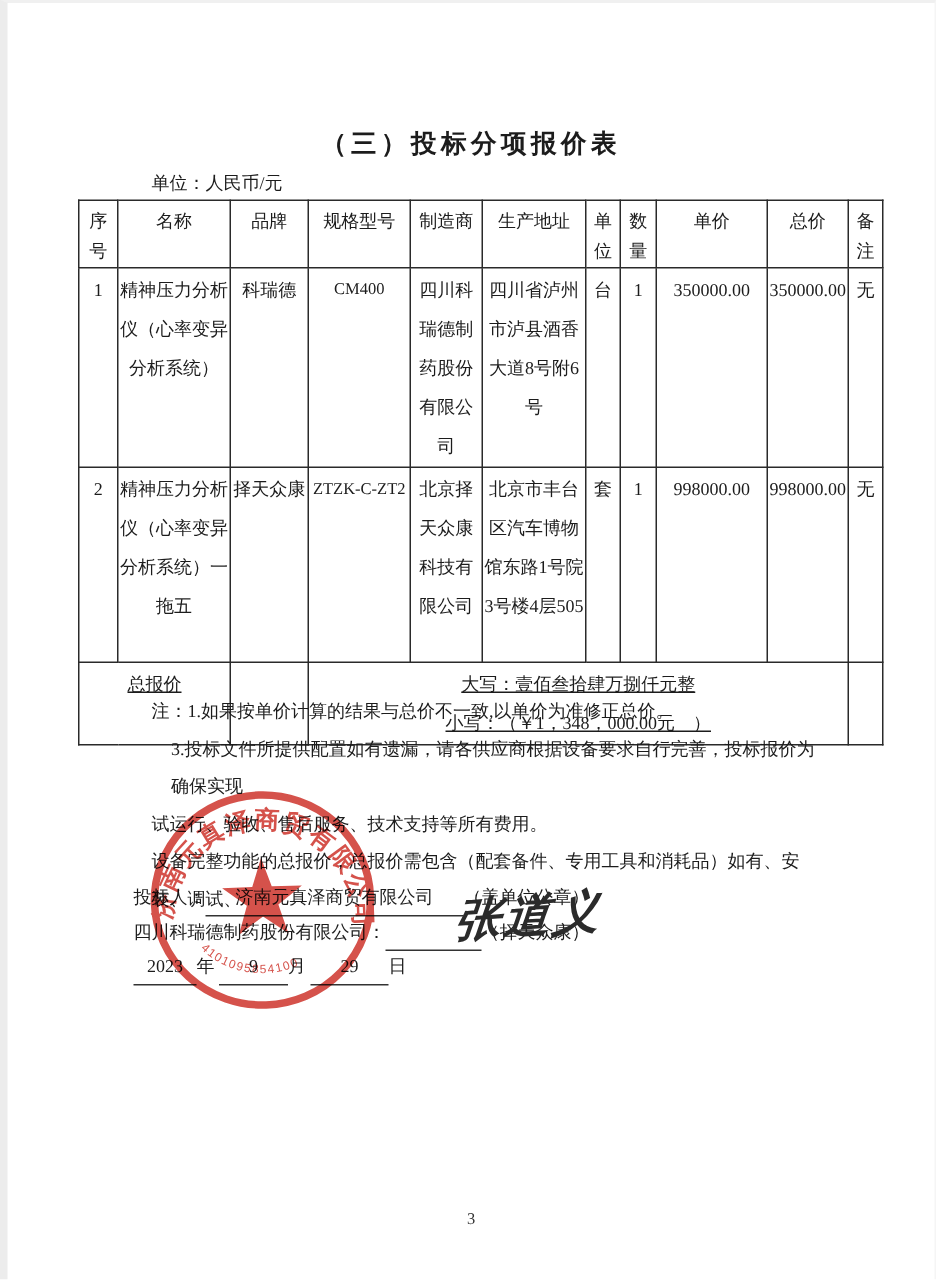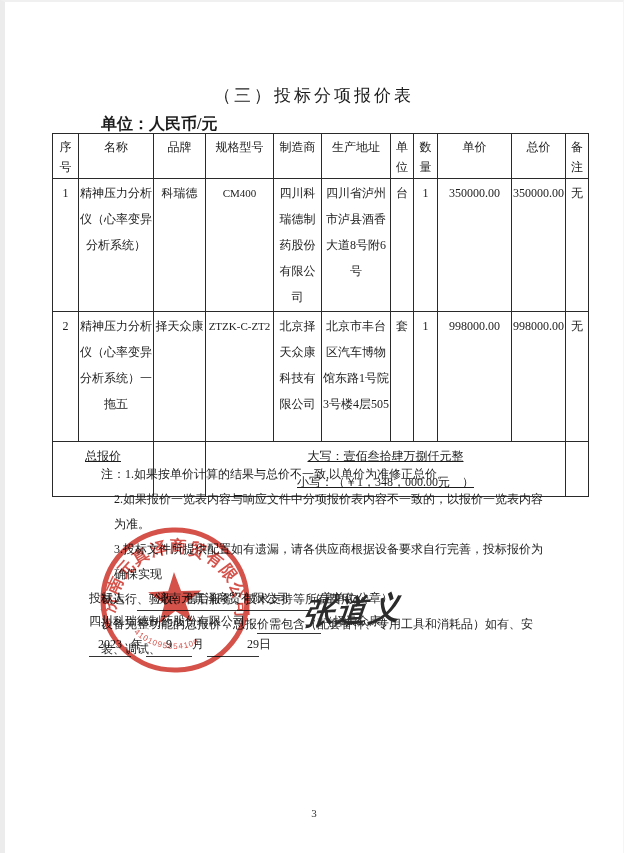--- a/index.html
+++ b/index.html
@@ -5,24 +5,24 @@
   * { margin:0; padding:0; box-sizing:border-box; }
   html,body { background:#ffffff; }
   body { font-family:"Liberation Serif","DejaVu Serif",serif; color:#1c1c1c; }
   #page {
     position:relative; width:624px; height:853px; background:#ffffff;
     border-left:5px solid #ececec; border-top:2px solid #f0f0f0; border-right:1px solid #f5f5f5;
     overflow:hidden;
   }
   .doc-title {
     position:absolute; top:82px; left:0; width:100%;
-    text-align:center; font-size:17px; font-weight:400; letter-spacing:3px;
+    text-align:center; font-size:17px; font-weight:700; letter-spacing:3px;
     font-family:"Liberation Sans","DejaVu Sans",sans-serif;
   }
-  .unit-line { position:absolute; top:112px; left:96px; font-size:16px;font-weight:bold; }
+  .unit-line { position:absolute; top:112px; left:96px; font-size:12px; }
   table.quote {
     position:absolute; top:131px; left:47px; width:536px;
     border-collapse:collapse; table-layout:fixed; font-size:12px;
   }
   table.quote th, table.quote td {
     border:1px solid #2a2a2a; vertical-align:top; text-align:center;
     padding:1px 1px; line-height:26px; overflow:hidden; word-break:break-all;
   }
   table.quote th { font-weight:normal; white-space:pre-line; line-height:20px; padding-top:3px; }
   tr.hdr { height:42px; }
@@ -33,21 +33,21 @@
   td.amounts { text-align:left; padding-left:6px; }
   .notes { position:absolute; top:460px; left:96px; width:450px; font-size:12px; line-height:25px; }
   .notes .indent { padding-left:13px; }
   .sig-block { position:absolute; top:585px; left:84px; width:440px; font-size:12px; line-height:23px; }
   .sig-row { height:23px; white-space:nowrap; }
   .uline { display:inline-block; border-bottom:1px solid #333; text-align:center; }
   .u-company { width:172px; }
   .u-agent { width:64px; }
   .u-year { width:42px; }
   .u-month { width:46px; }
-  .u-day { width:52px;text-align:right; }
+  .u-day { width:52px; }
   .page-num { position:absolute; top:805px; left:0; width:100%; text-align:center; font-size:11px; color:#333; }
   .stamp {
     position:absolute; left:92px; top:523px; width:156px; height:152px;
     mix-blend-mode:multiply; opacity:0.88; pointer-events:none;
     transform:rotate(-2deg);
   }
   .handwriting {
     position:absolute; left:298px; top:588px; font-size:31px; font-weight:700;
     font-style:italic; transform:rotate(-4deg) skewX(-10deg); color:#2b2b2b;
     letter-spacing:2px; white-space:nowrap; pointer-events:none;
@@ -126,21 +126,20 @@
         <div>大写：壹佰叁拾肆万捌仟元整</div>
         <div>小写：（￥1，348，000.00元　）</div>
       </td>
       <td></td>
     </tr>
   </tbody>
     </table>
 
   <div class="notes">
     <div>注：1.如果按单价计算的结果与总价不一致,以单价为准修正总价。</div>
-    <div class="indent">2.如果报价一览表内容与响应文件中分项报价表内容不一致的，以报价一览表内容为准。</div>
     <div class="indent">3.投标文件所提供配置如有遗漏，请各供应商根据设备要求自行完善，投标报价为确保实现</div>
     <div>试运行、验收、售后服务、技术支持等所有费用。</div>
     <div>设备完整功能的总报价，总报价需包含（配套备件、专用工具和消耗品）如有、安装、调试、</div>
   </div>
 
   <div class="sig-block">
     <div class="sig-row">
       <span>投标人：</span><span class="uline u-company">济南元真泽商贸有限公司</span><span>（盖单位公章）</span>
     </div>
     <div class="sig-row">

